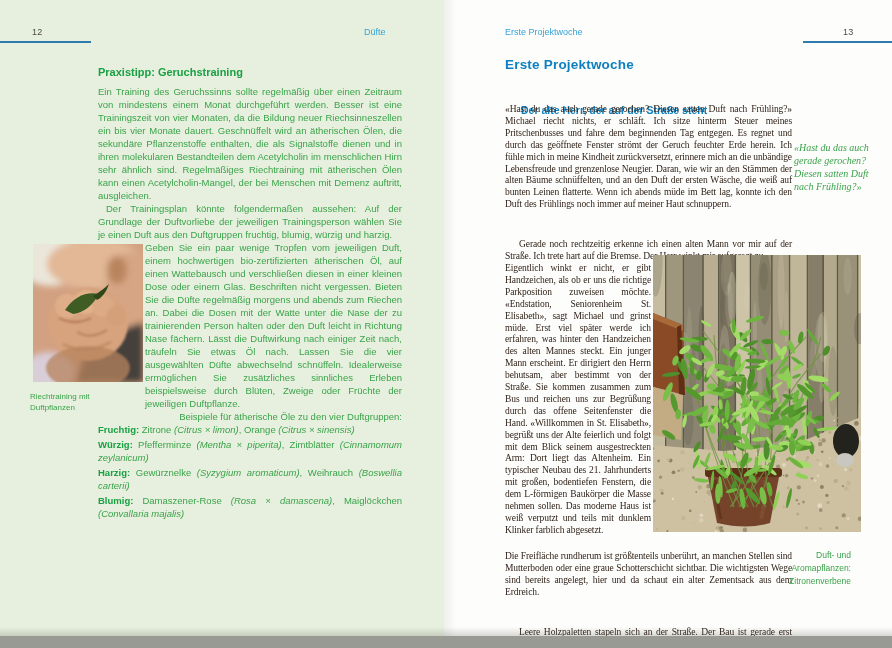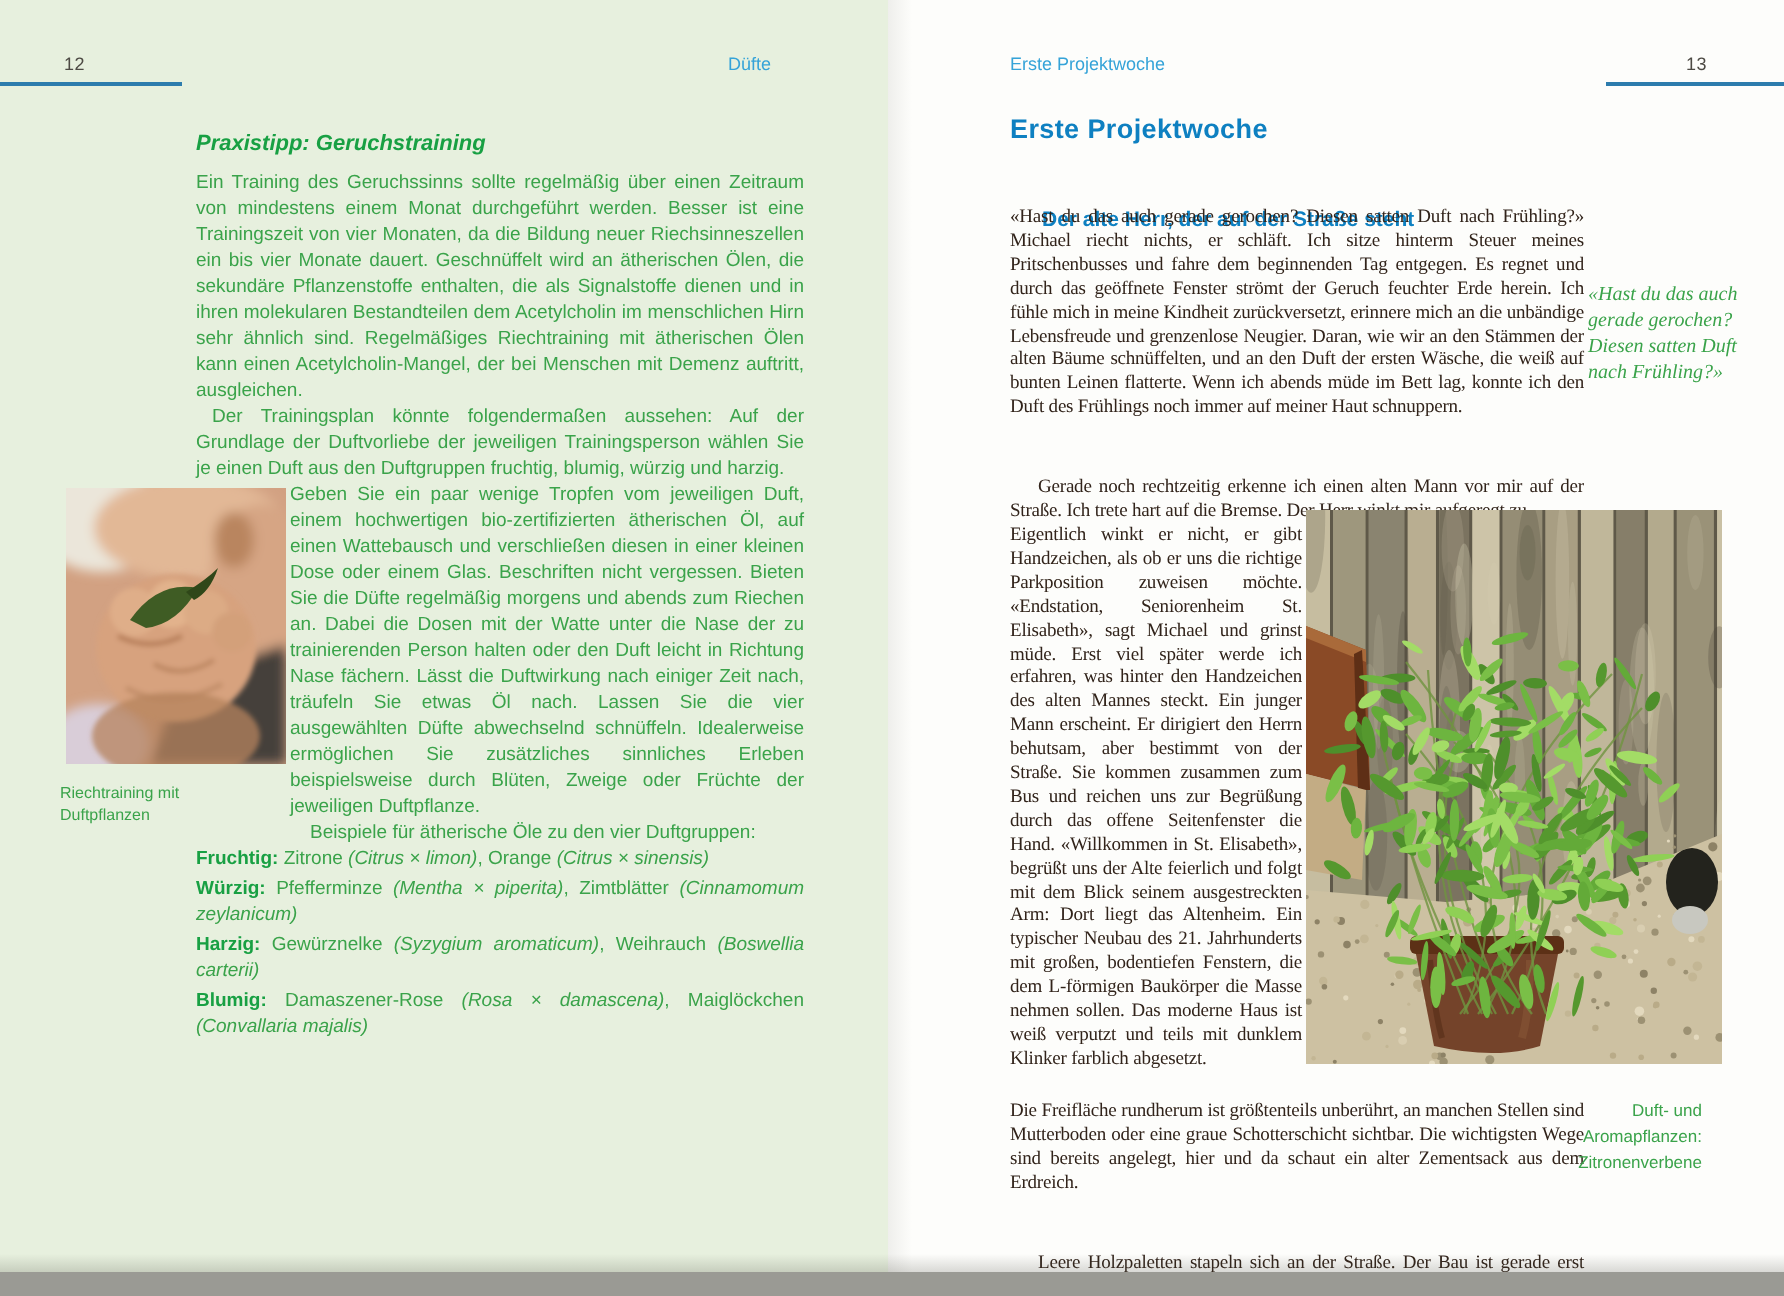--- a/index.html
+++ b/index.html
@@ -14,25 +14,25 @@
           background:linear-gradient(to bottom,rgba(0,0,0,0),rgba(70,70,60,.20));pointer-events:none;}
 
   
   .pageno{position:absolute;font-size:9px;color:#4d4a44;letter-spacing:.3px;}
   .running{position:absolute;font-size:9px;color:#35a3d8;}
   .hrule{position:absolute;height:2px;background:#2d7cad;}
 
   
   .tip{position:absolute;left:98px;top:66px;width:304px;color:#3aa34a;
        font-size:9.5px;line-height:13px;text-align:justify;hyphens:auto;-webkit-hyphens:auto;}
-  .tip h2{margin:0 0 6px 0;font-size:11px;line-height:13px;color:#18a043;text-align:left;font-style:italic;}
+  .tip h2{margin:0 0 6px 0;font-size:11px;line-height:13px;color:#18a043;text-align:left;}
   .tip p{margin:0;}
   .tip .p-indent{text-indent:8px;}
   .indent-block{margin-left:47px;min-height:172px;}
-  .examples-intro{text-indent:10px;text-align:left;}
+  .examples-intro{text-indent:10px;text-align:right;}
   .scent-item{margin:0 0 2px 0 !important;text-align:justify;}
   .scent-item strong{color:#18a043;}
   .scent-item em{font-style:italic;}
 
   .photo-left{position:absolute;left:33px;top:244px;width:110px;height:138px;overflow:hidden;}
   .caption-green{position:absolute;font-size:8px;line-height:10.5px;color:#3aa34a;}
   .caption-left{left:30px;top:392px;width:70px;text-align:left;}
 
   
   .chapter-title{position:absolute;left:61px;top:57px;font-size:13.5px;font-weight:bold;

